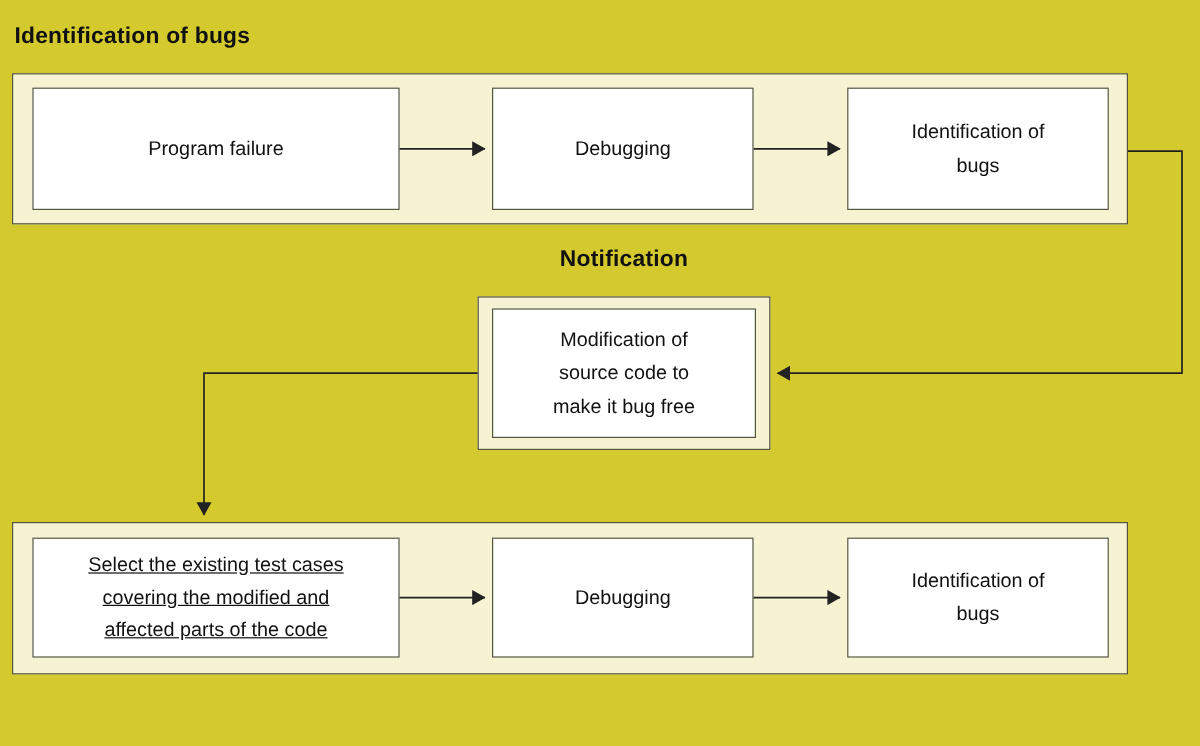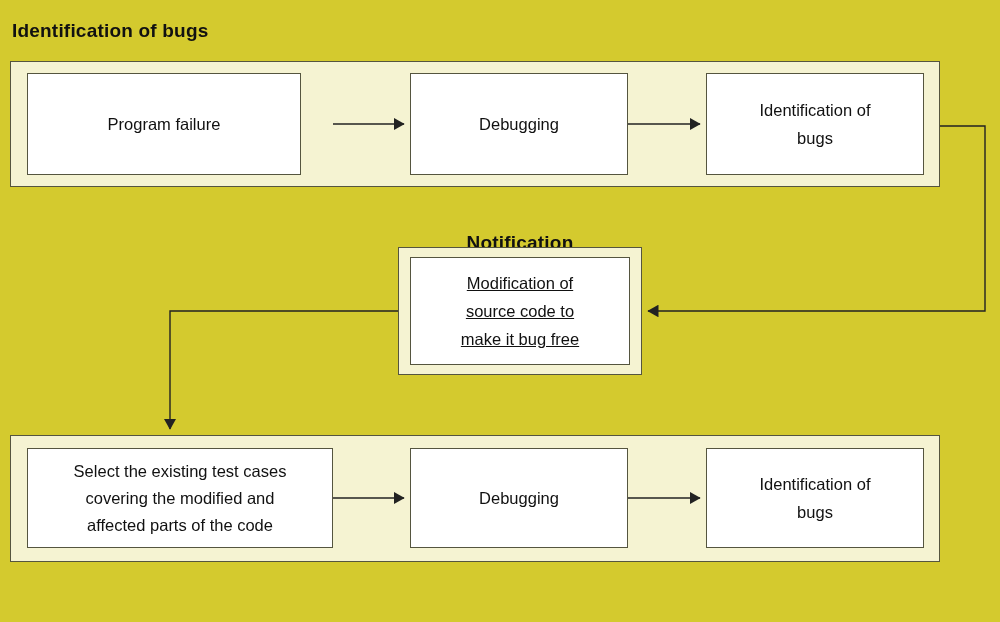--- a/index.html
+++ b/index.html
@@ -20,21 +20,20 @@
     margin: 0;
     font-size: 19px;
     font-weight: bold;
     color: var(--text, #111111);
     letter-spacing: 0.2px;
     white-space: nowrap;
   }
   .center-heading {
     text-align: center;
     white-space: nowrap;
-    margin-top: 26px;
   }
   .panel {
     position: absolute;
     background: var(--panel, #f5f3d2);
     border: 1px solid var(--border, #55553f);
   }
   .box {
     position: absolute;
     background: var(--box-fill, #ffffff);
     border: 1px solid var(--border, #55553f);
@@ -62,36 +61,36 @@
 
 <div class="stage">
 
   <h2 class="heading" style="left:12px; top:20px;">Identification of bugs</h2>
 
   <h2 class="heading center-heading" style="left:398px; top:206px; width:244px;">Notification</h2>
 
 
   <div class="panel" style="left:10px; top:61px; width:930px; height:126px;"></div>
 
-  <div class="box" style="left:27px; top:73px; width:274px; height:102px;">Program failure</div>
+  <div class="box" style="left:27px; top:73px; width:306px; height:102px;">Program failure</div>
 
   <div class="box" style="left:410px; top:73px; width:218px; height:102px;">Debugging</div>
 
   <div class="box" style="left:706px; top:73px; width:218px; height:102px;">Identification of
 bugs</div>
 
   <div class="panel" style="left:398px; top:247px; width:244px; height:128px;"></div>
 
-  <div class="box" style="left:410px; top:257px; width:220px; height:108px;text-decoration:underline;">Modification of
+  <div class="box" style="left:410px; top:257px; width:220px; height:108px;">Modification of
 source code to
 make it bug free</div>
 
   <div class="panel" style="left:10px; top:435px; width:930px; height:127px;"></div>
 
-  <div class="box small-line" style="left:27px; top:448px; width:306px; height:100px;">Select the existing test cases
+  <div class="box small-line" style="left:27px; top:448px; width:306px; height:100px;text-decoration:underline;">Select the existing test cases
 covering the modified and
 affected parts of the code</div>
 
   <div class="box" style="left:410px; top:448px; width:218px; height:100px;">Debugging</div>
 
   <div class="box" style="left:706px; top:448px; width:218px; height:100px;">Identification of
 bugs</div>
 
   <svg class="connectors" viewBox="0 0 1000 622">
     <defs>

